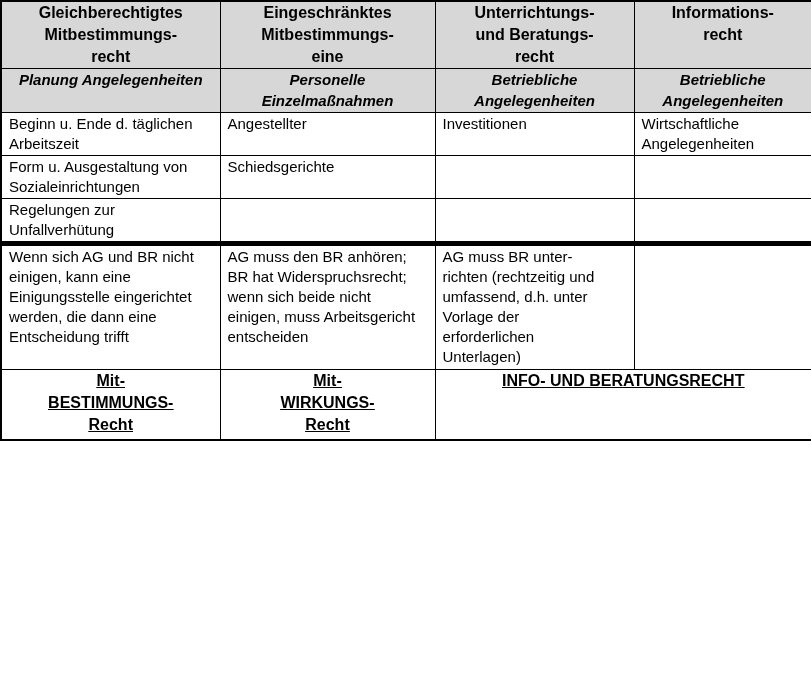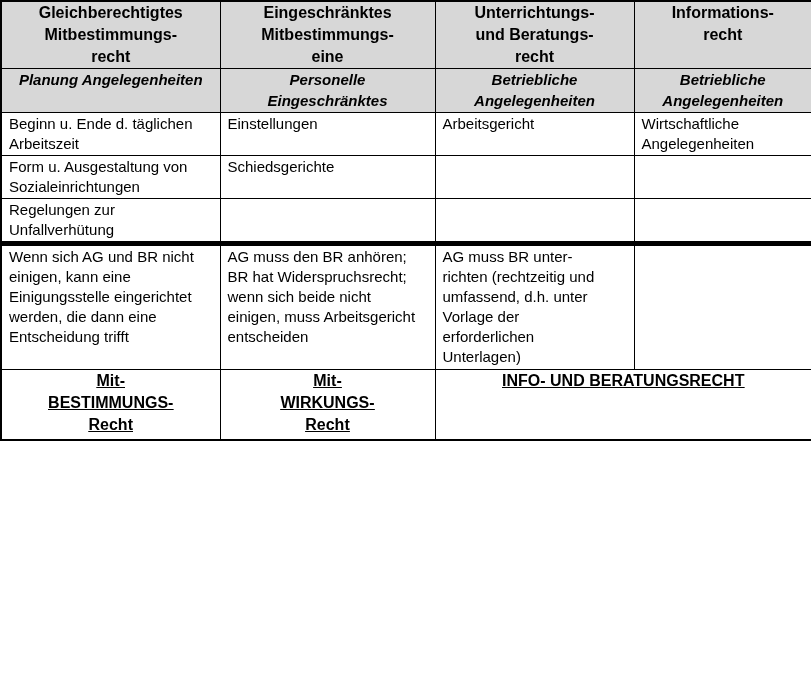--- a/index.html
+++ b/index.html
@@ -105,32 +105,32 @@
       <th class="main-head">Unterrichtungs-
 und Beratungs-
 recht</th>
       <th class="main-head">Informations-
 recht</th>
     </tr>
 
     <tr>
       <th class="sub-head">Planung Angelegenheiten</th>
       <th class="sub-head">Personelle
-Eingeschränktes</th>
+Einzelmaßnahmen</th>
       <th class="sub-head">Betriebliche
 Angelegenheiten</th>
       <th class="sub-head">Betriebliche
 Angelegenheiten</th>
     </tr>
 
     <tr class="r1">
       <td class="body-cell">Beginn u. Ende d. täglichen
 Arbeitszeit</td>
-      <td class="body-cell">Einstellungen</td>
-      <td class="body-cell">Arbeitsgericht</td>
+      <td class="body-cell">Angestellter</td>
+      <td class="body-cell">Investitionen</td>
       <td class="body-cell">Wirtschaftliche
 Angelegenheiten</td>
     </tr>
     <tr class="r4">
       <td class="body-cell">Form u. Ausgestaltung von
 Sozialeinrichtungen</td>
       <td class="body-cell">Schiedsgerichte</td>
       <td class="body-cell"></td>
       <td class="body-cell"></td>
     </tr>

